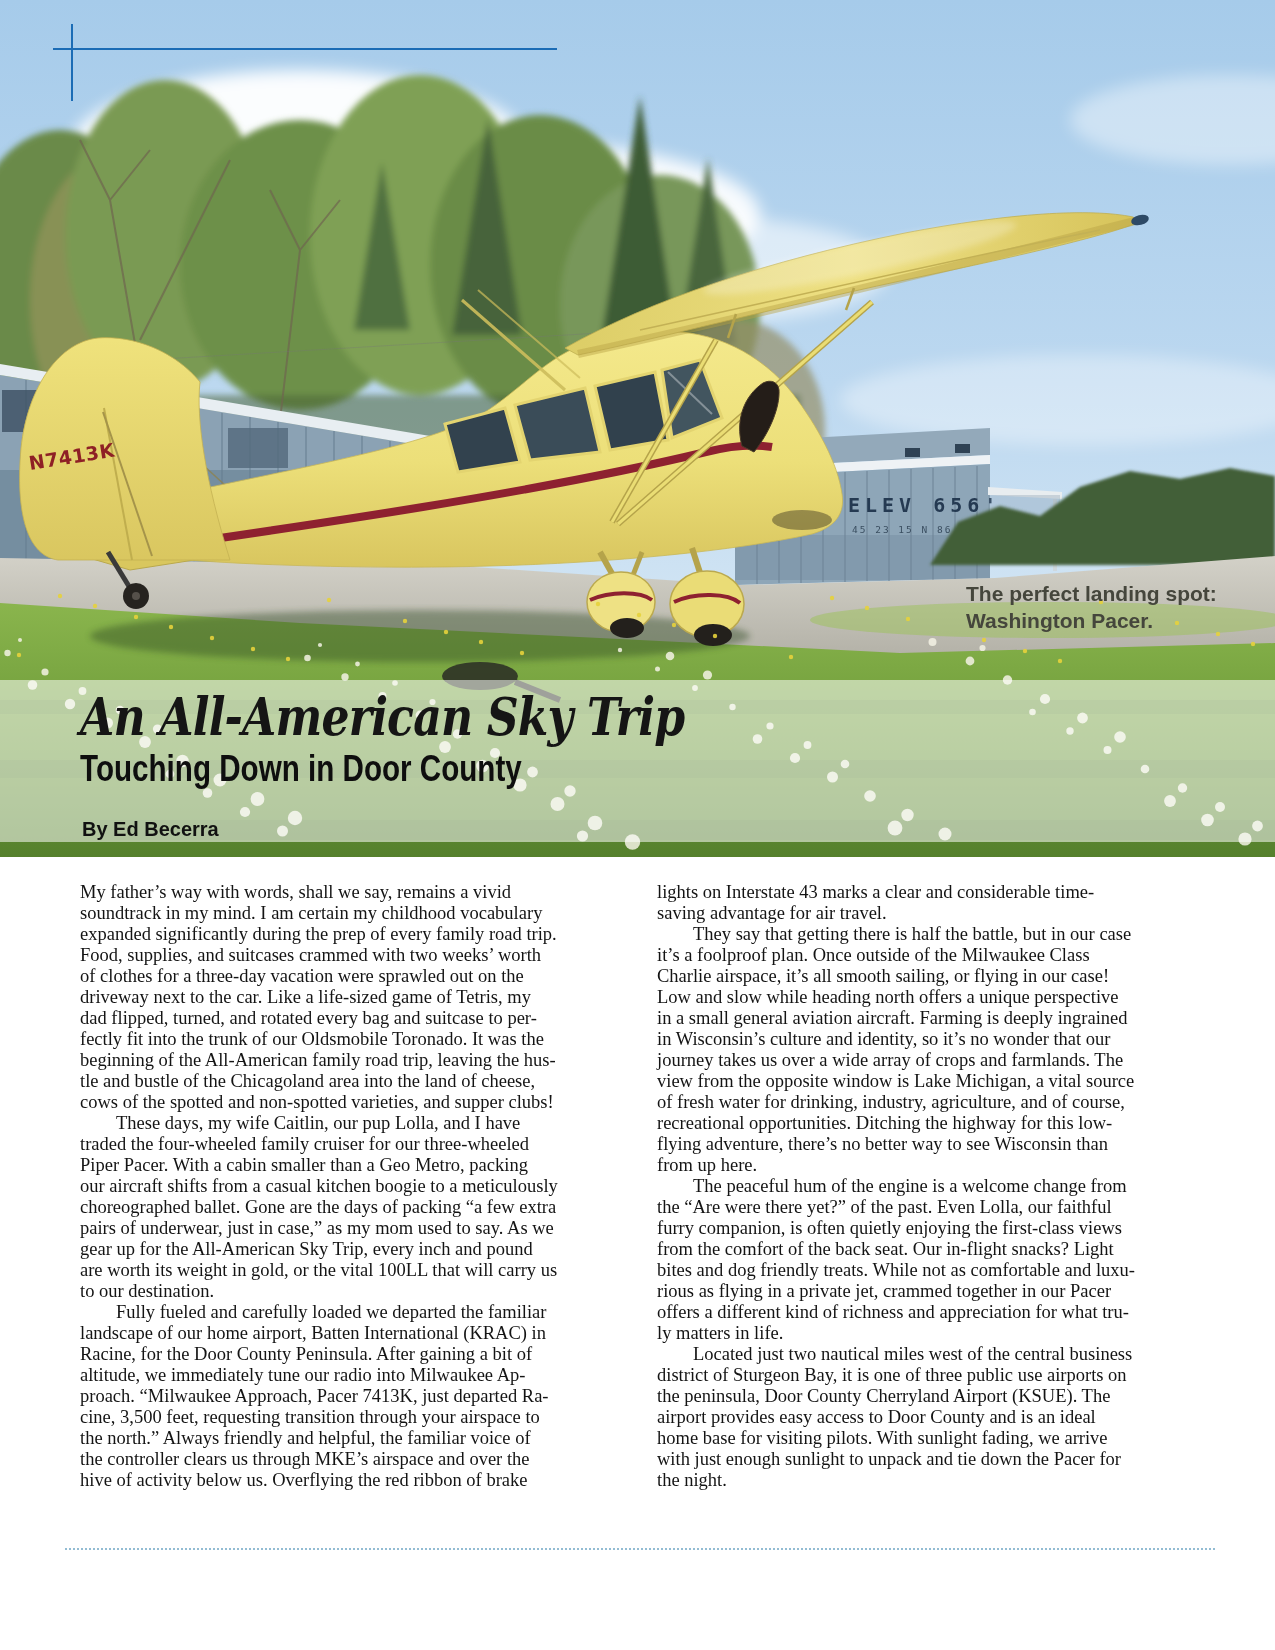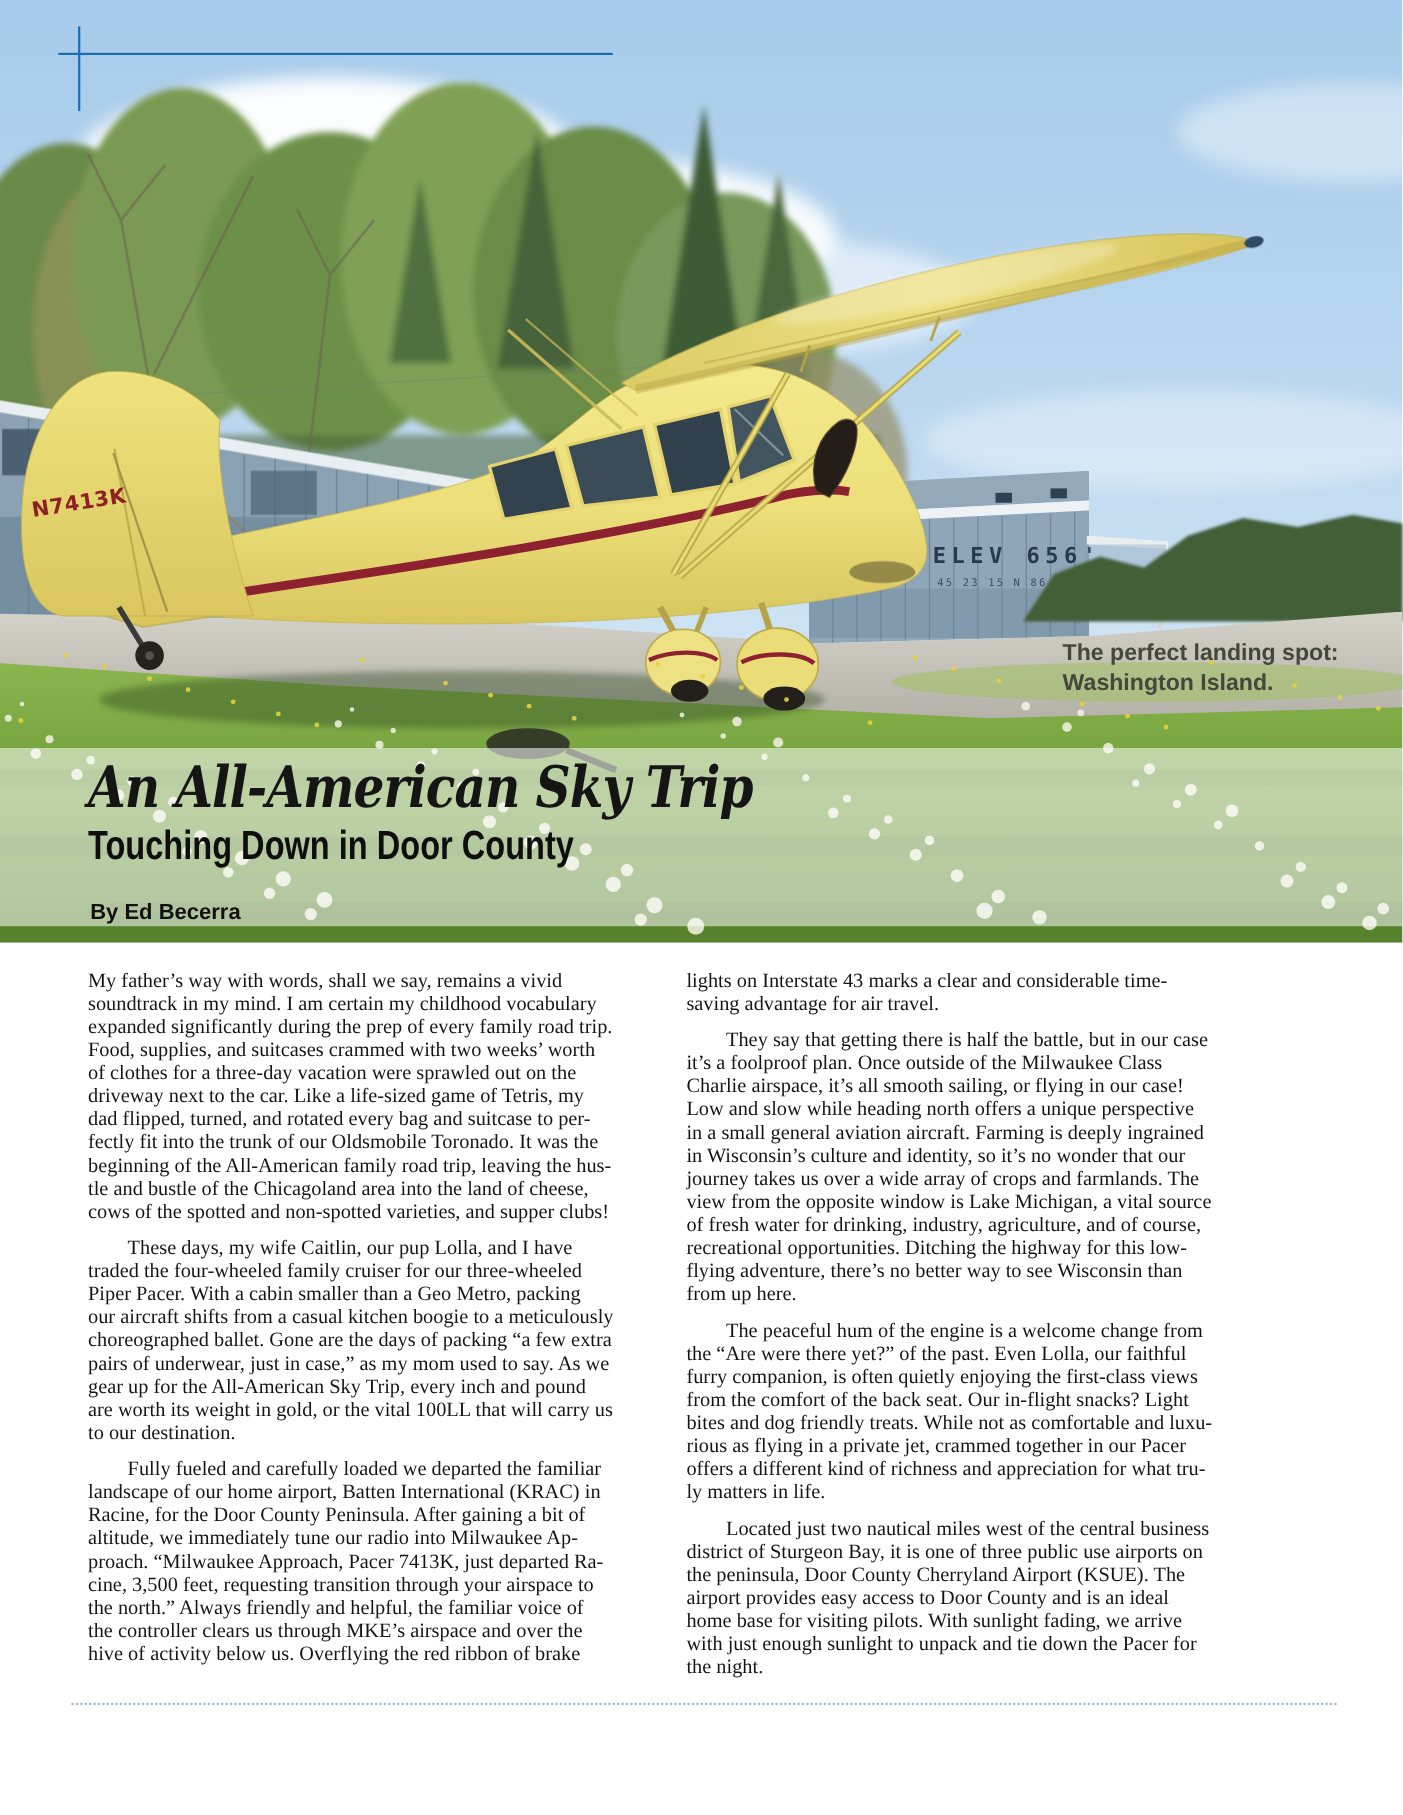--- a/index.html
+++ b/index.html
@@ -25,23 +25,23 @@
              transform:scaleX(.85);transform-origin:left top;letter-spacing:-1px;white-space:nowrap;}
   .art-subtitle{position:absolute;left:80px;top:68px;font-family:"Liberation Sans",sans-serif;
                 font-weight:bold;font-size:37px;color:#0e0e0e;transform:scaleX(.80);
                 transform-origin:left top;white-space:nowrap;}
   .art-byline{position:absolute;left:82px;top:138px;font-family:"Liberation Sans",sans-serif;
               font-weight:bold;font-size:20px;color:#111;}
   
   .article{position:absolute;left:0;top:882px;width:1275px;}
   .col{position:absolute;top:0;width:540px;font-size:18.5px;line-height:21px;color:#141414;}
   .col-left{left:80px;}
-  .col-right{left:624px;}
+  .col-right{left:657px;}
   .col p{margin:0;white-space:pre-line;}
-  .col p.indent{text-indent:36px;margin-top:12px;}
+  .col p.indent{text-indent:36px;}
   
   .footer-dots{position:absolute;left:65px;top:1548px;width:1150px;border-top:2px dotted #93bcd3;}
   .footer-text{position:absolute;left:75px;top:1560px;font-family:"Liberation Sans",sans-serif;
                font-size:15.5px;color:#1f1f1f;}
   .footer-text .pg{font-weight:bold;font-style:normal;}
   .footer-text .mag{font-style:italic;}
 </style>
 </head>
 <body>
 
@@ -356,21 +356,21 @@
           <circle cx="1253" cy="644" r="2.2" fill="#e6d23c" opacity="0.9"></circle>
           <circle cx="171" cy="627" r="2.2" fill="#e6d23c" opacity="0.9"></circle>
         </g>
     </svg>
 
     <div class="hdr-hline"></div>
     <div class="hdr-vline"></div>
 
     <div class="photo-caption">
       <div>The perfect landing spot:</div>
-      <div>Washington Island.</div>
+      <div>Washington Pacer.</div>
     </div>
 
     <div class="title-band">
       <div class="art-title">An All-American Sky Trip</div>
       <div class="art-subtitle">Touching Down in Door County</div>
       <div class="art-byline">By Ed Becerra</div>
     </div>
   </div>
 
   <div class="article">

